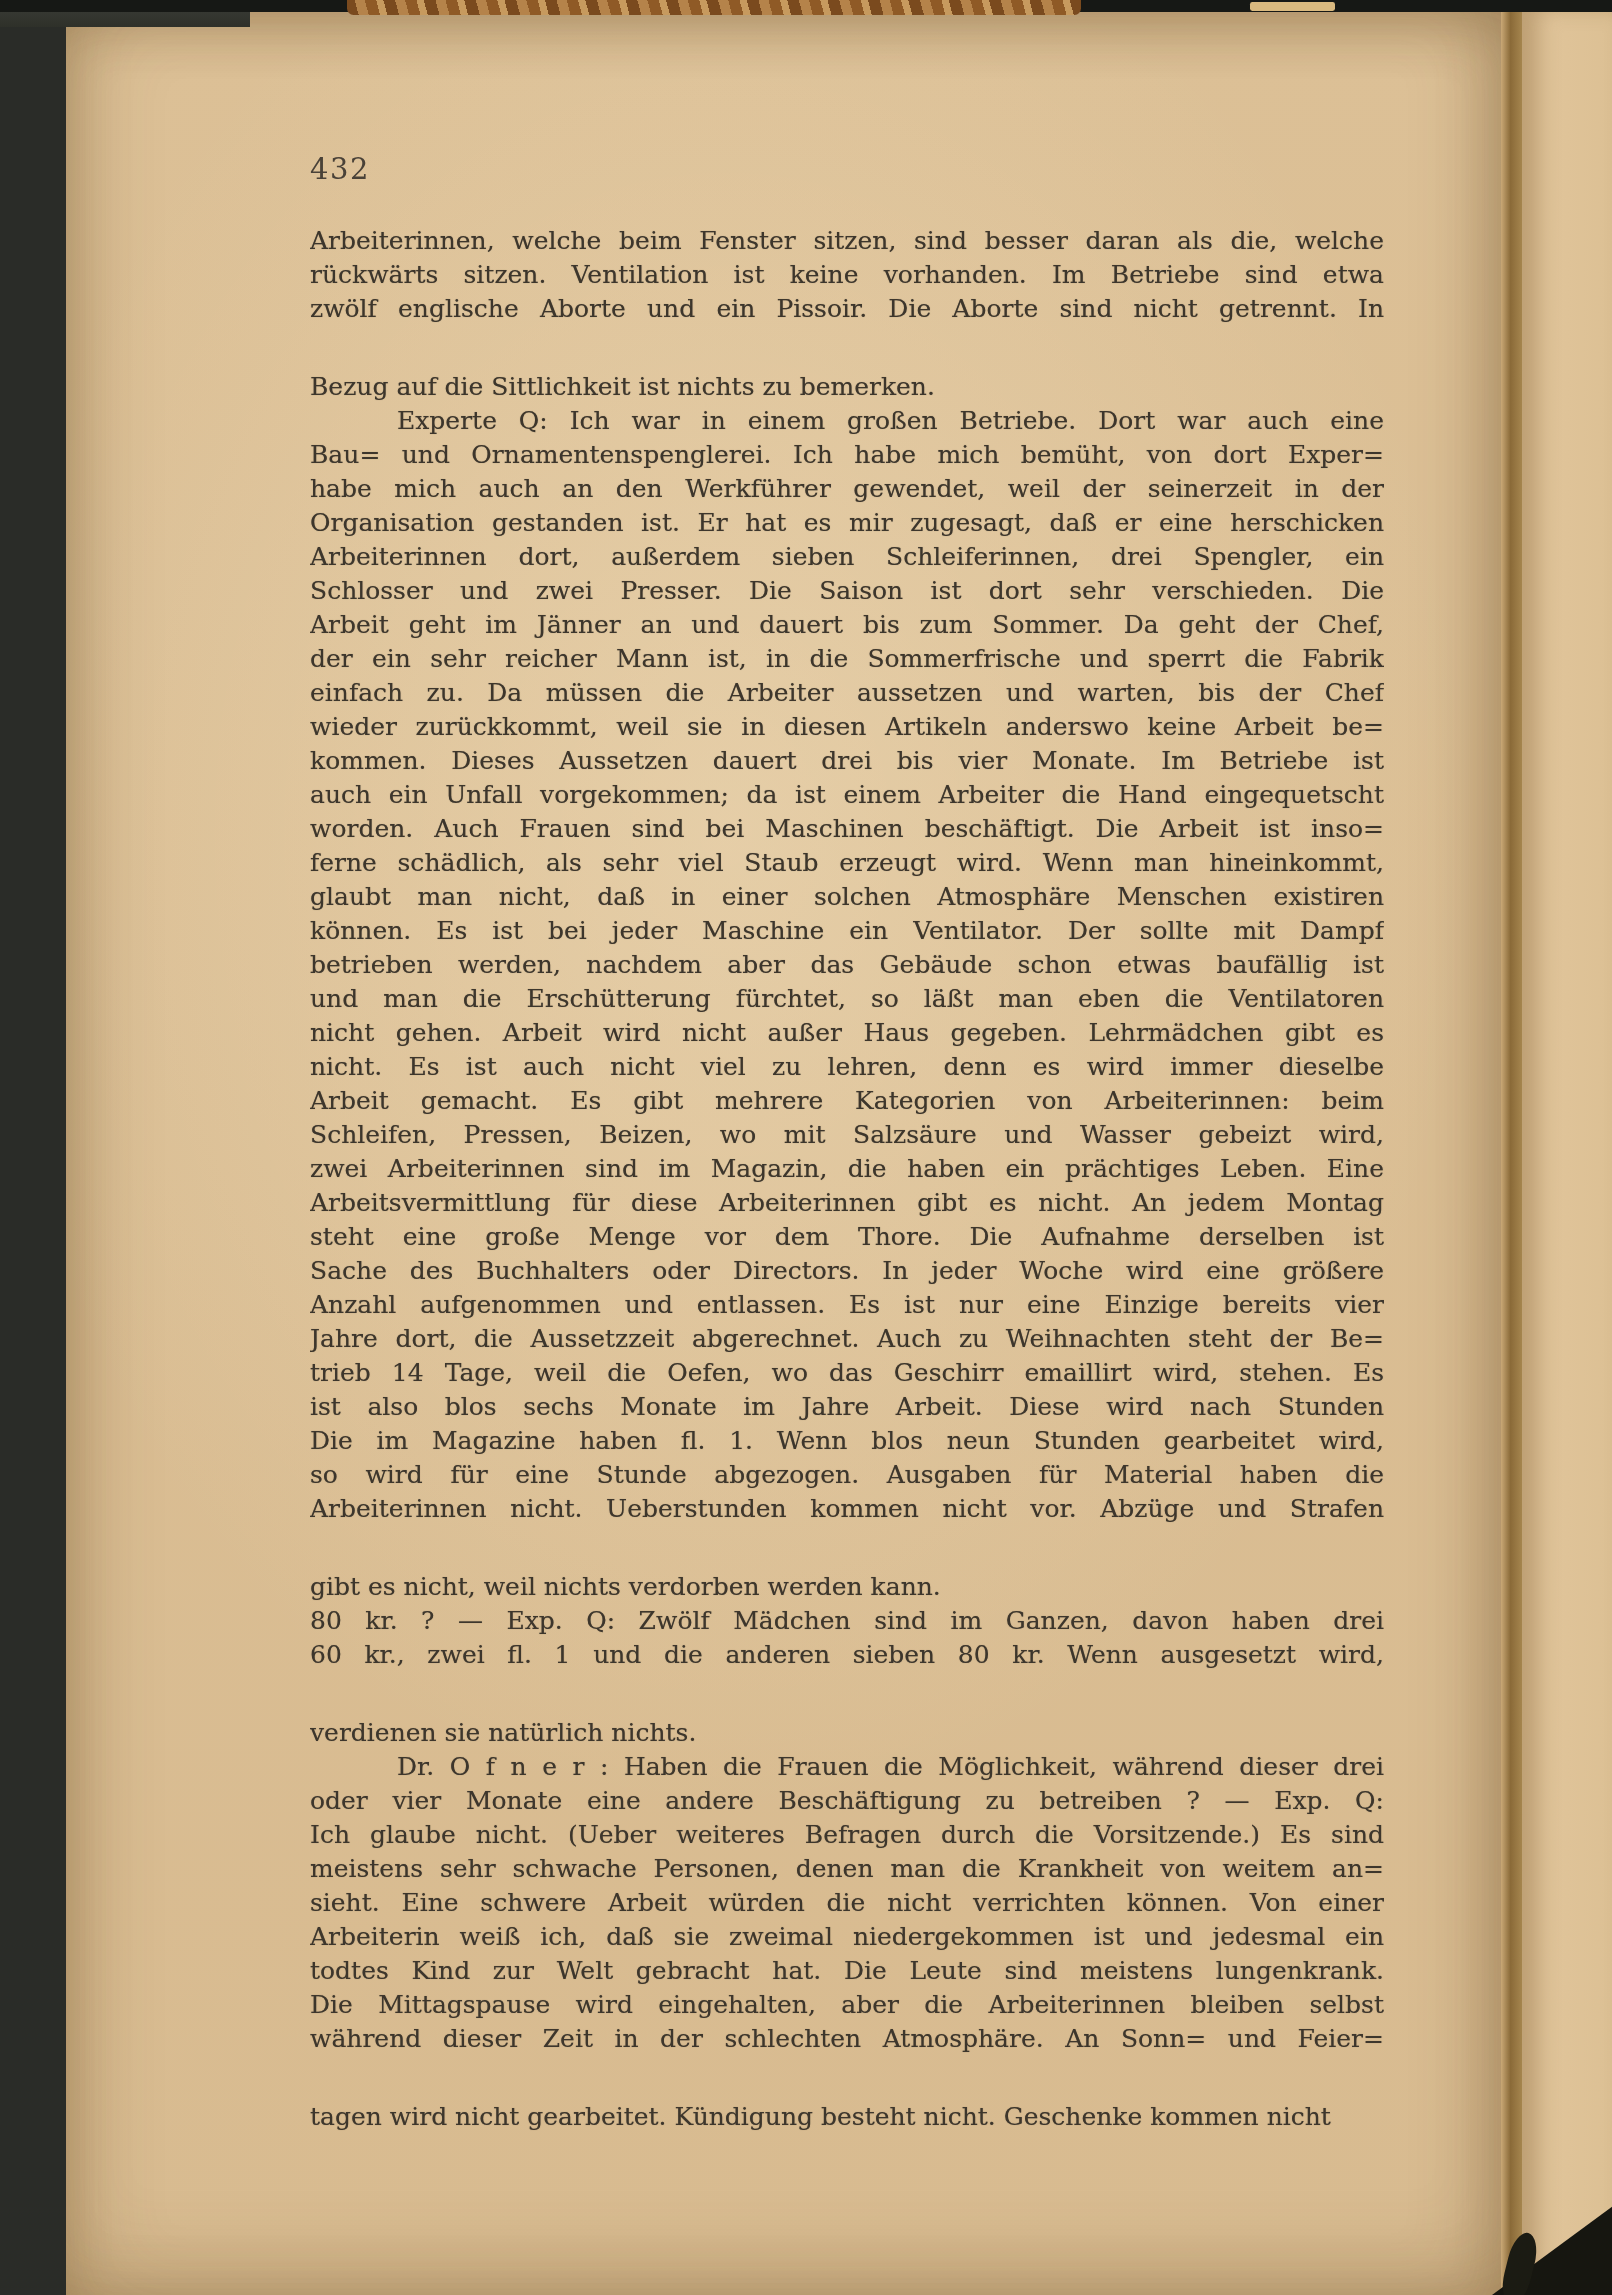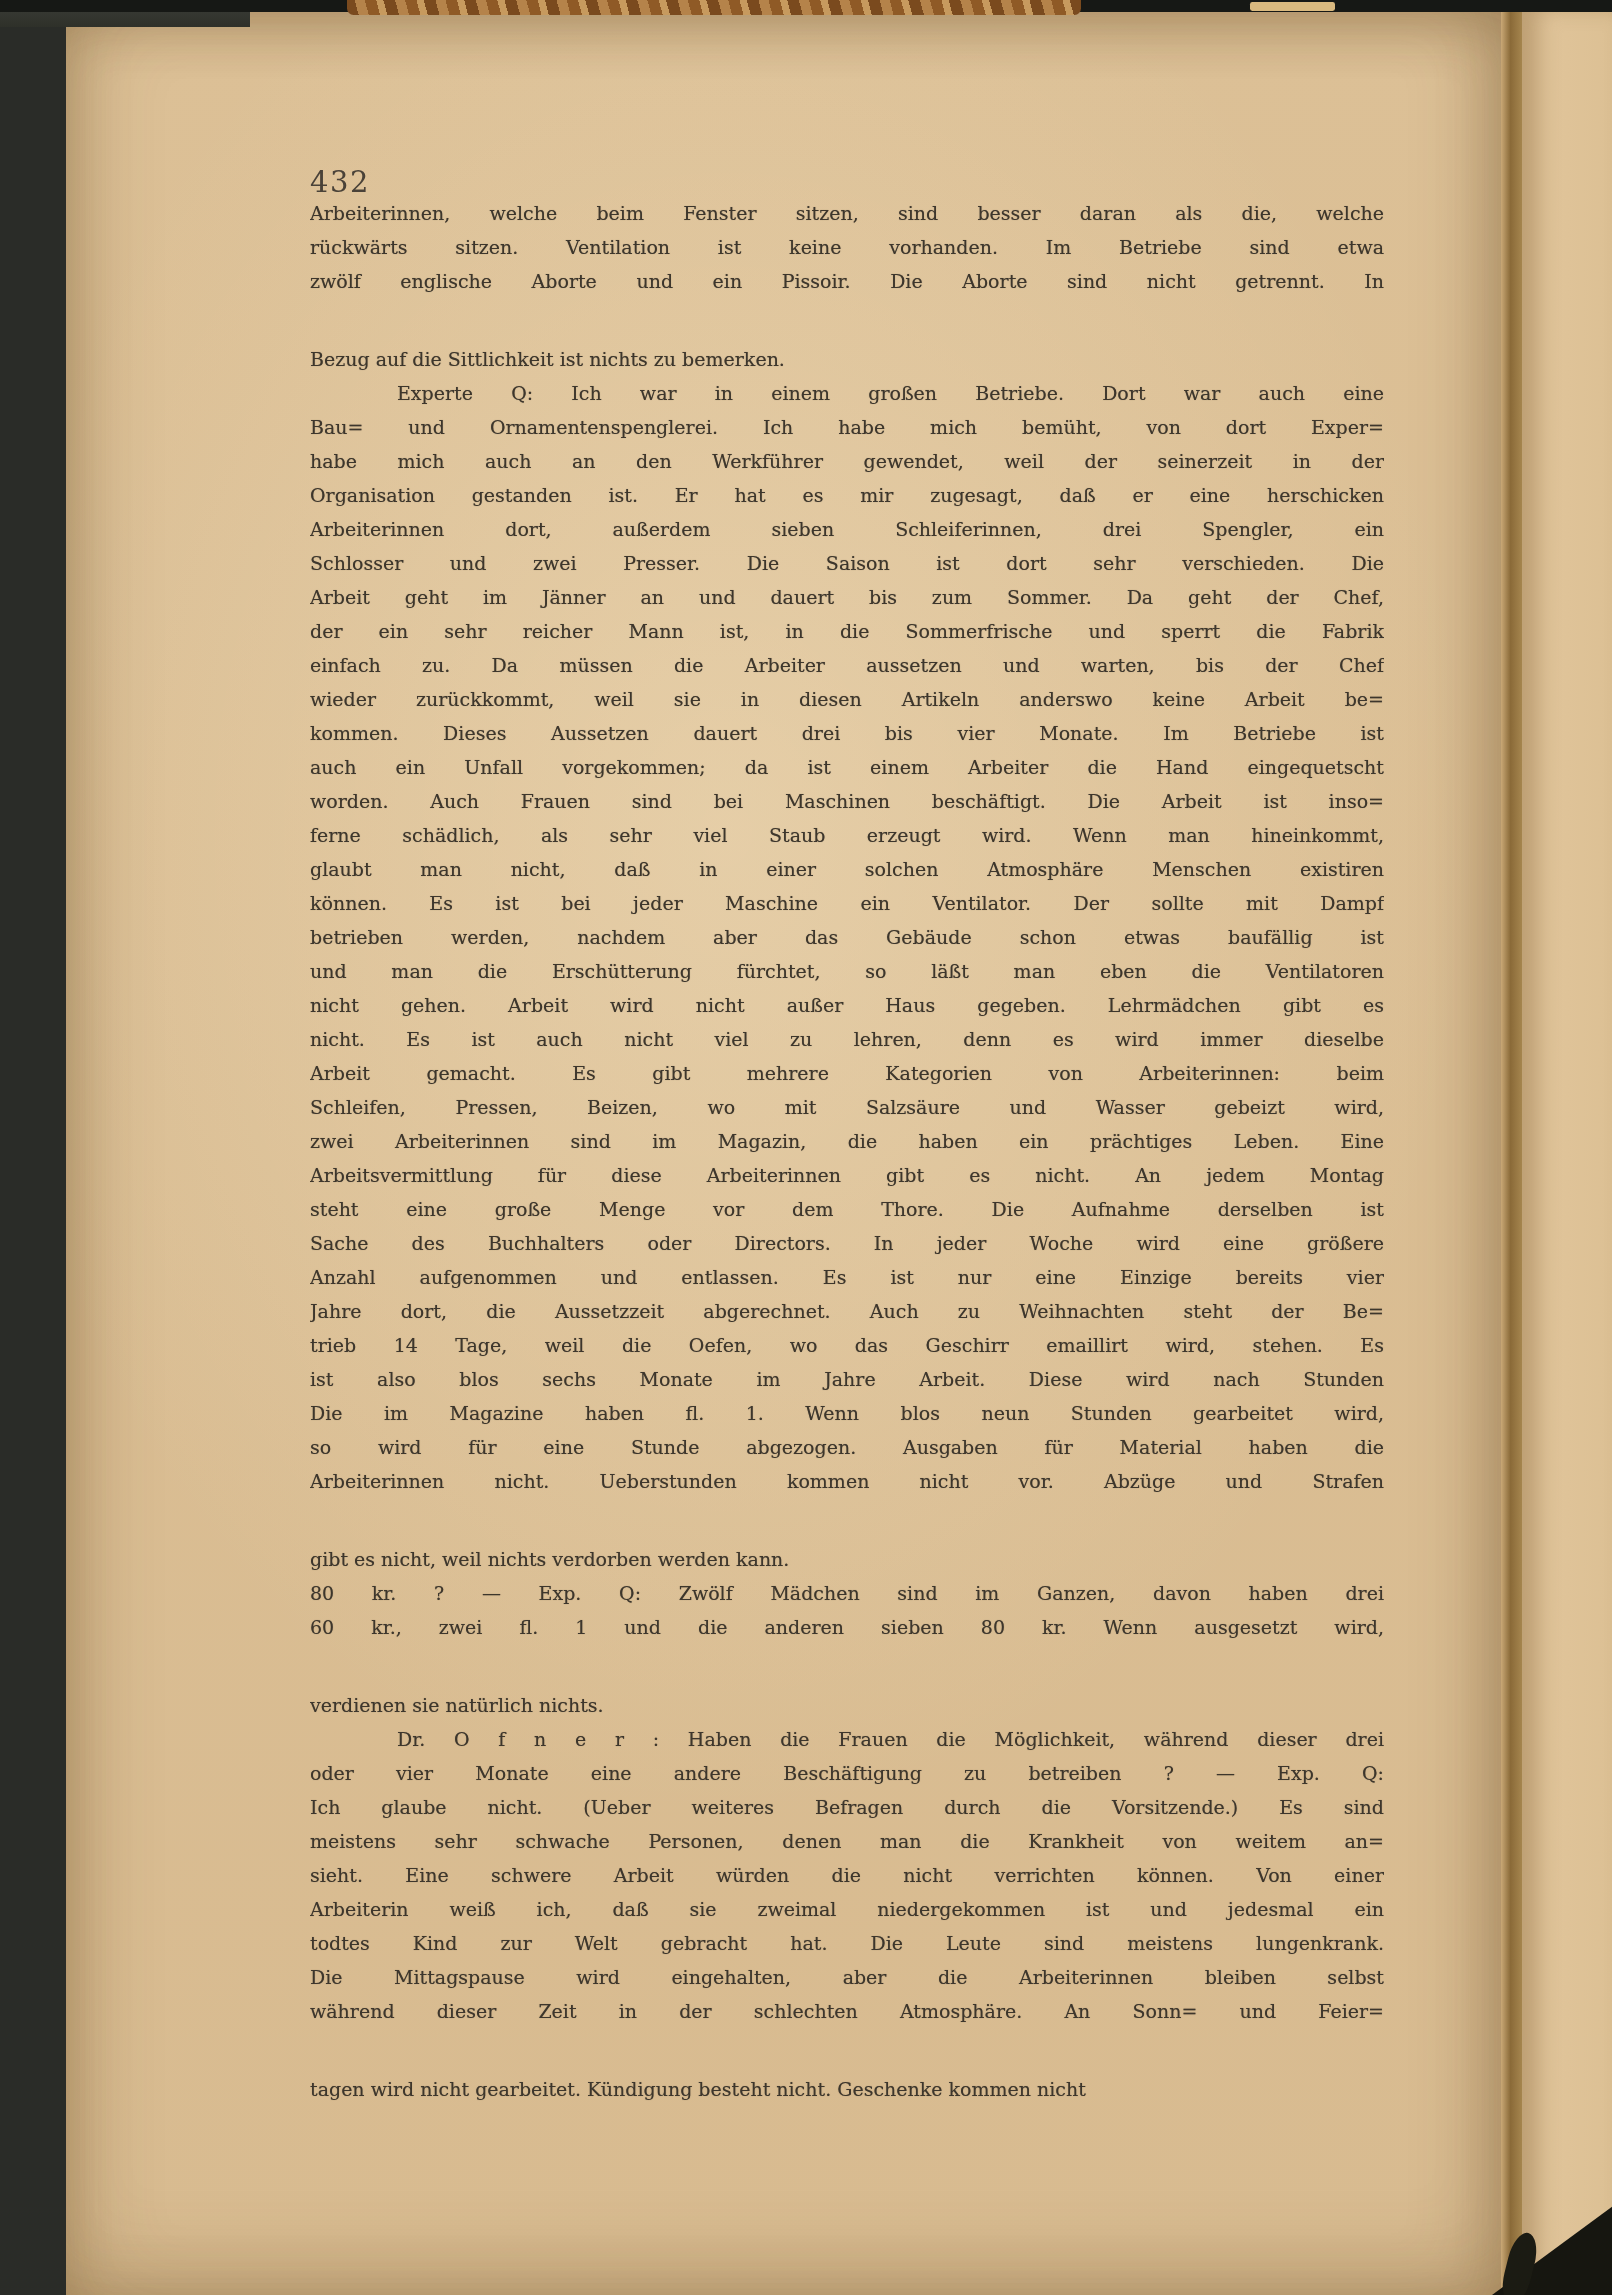--- a/index.html
+++ b/index.html
@@ -79,29 +79,29 @@
   }
   .gutter-dark-bottom {
     position: absolute; left: 1506px; top: 2232px; width: 27.4px; height: 73px;
     background: #1b1b13; border-radius: 50% / 40%;
     transform: rotate(14deg);
     z-index: 6;
   }
 
   
   .page-number {
-    position: absolute; left: 310px; top: 165px;
+    position: absolute; left: 310px; top: 152px;
     font-size: 29px; color: #4a4238; letter-spacing: 1.6px;
     z-index: 8;
   }
   .text-block {
-    position: absolute; left: 310px; top: 196px; width: 1074px;
+    position: absolute; left: 310px; top: 224px; width: 1074px;
     z-index: 8;
     color: #3d362c;
-    font-size: 19px;
+    font-size: 25px;
     line-height: 34px;
     text-shadow: 0 0 0.8px rgba(61,54,44,0.55);
   }
   .text-block .line {
     height: 34px;
     overflow: hidden;
     text-align: justify;
     text-align-last: justify;
     white-space: normal;
   }

